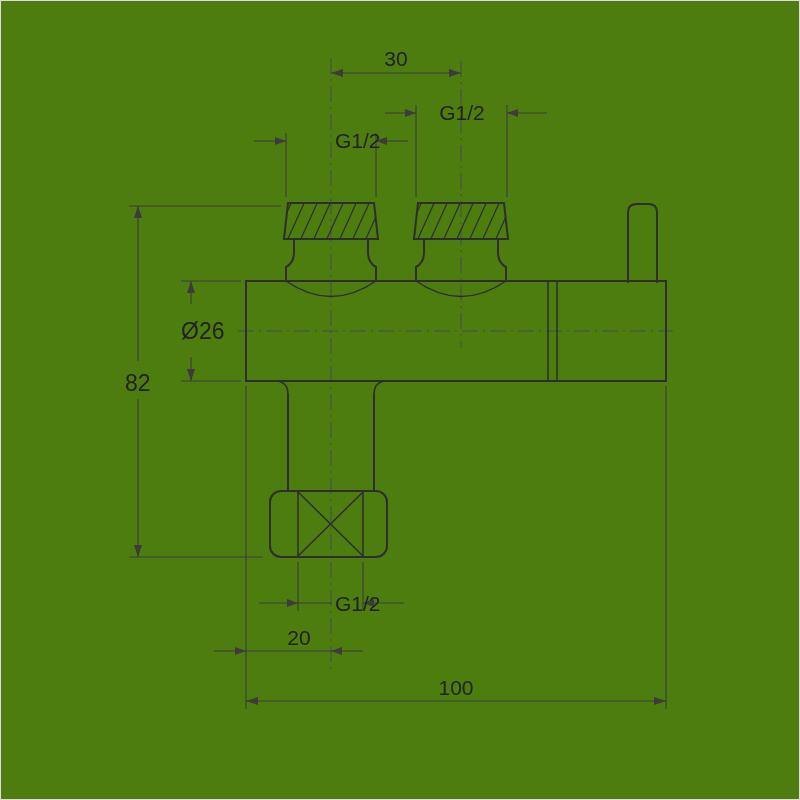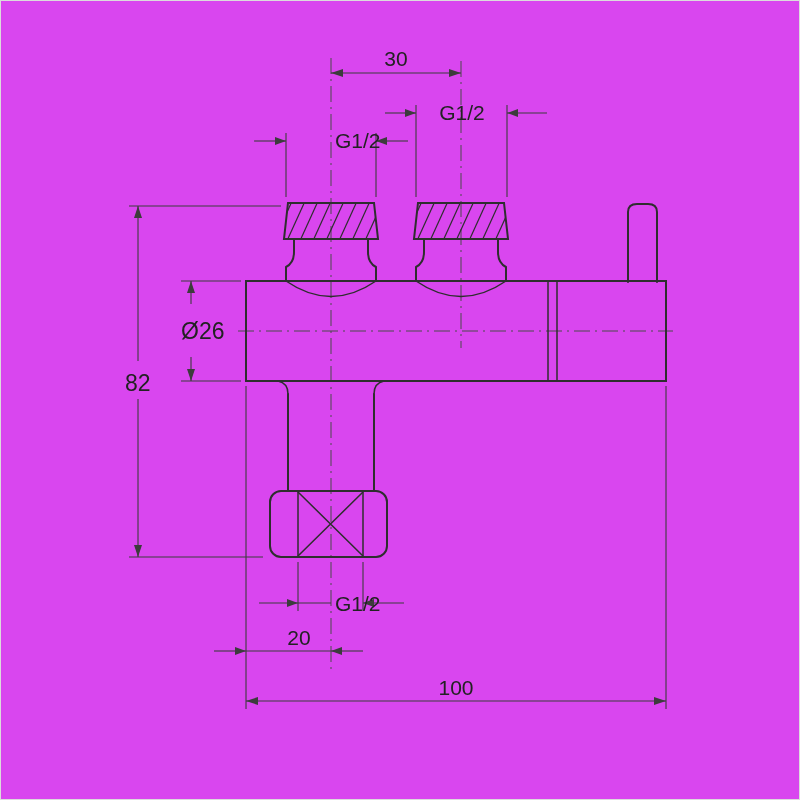--- a/index.html
+++ b/index.html
@@ -1,19 +1,19 @@
 <!DOCTYPE html>
 <html><head>
 <meta charset="utf-8">
 <style>
   html,body{margin:0;padding:0;background:#ffffff;}
   .canvas{
     width:798px;height:798px;
     border:1px solid #dcdcdc;
-    background:#d946ef;
+    background:#4d7c0f;
     position:relative;
     font-family:"Liberation Sans", sans-serif;
   }
   svg{display:block;}
   .part{stroke:#2e2e2e;stroke-width:2;fill:none;stroke-linecap:round;}
   .part-thin{stroke:#2e2e2e;stroke-width:1.5;fill:none;}
   .hatch{stroke:#2e2e2e;stroke-width:1.2;fill:none;}
   .dim{stroke:#3c3c3c;stroke-width:1.1;fill:none;}
   .arrow{fill:#3c3c3c;stroke:none;}
   .cline{stroke:#4a4a4a;stroke-width:1;fill:none;stroke-dasharray:16 5 2 5;}

